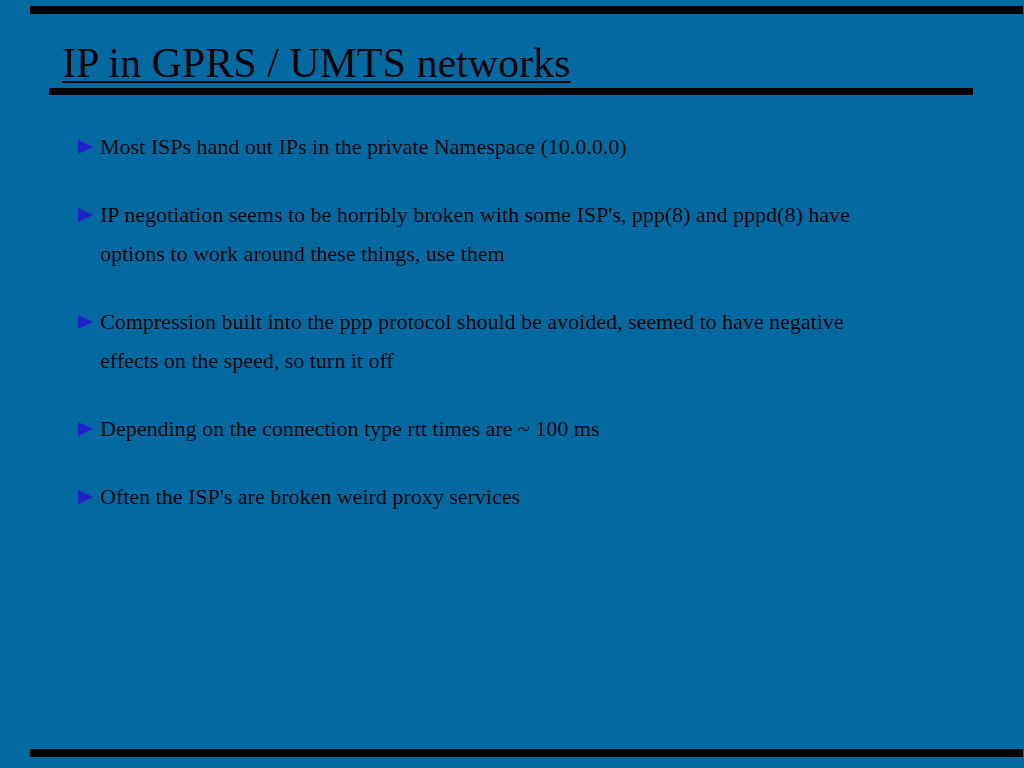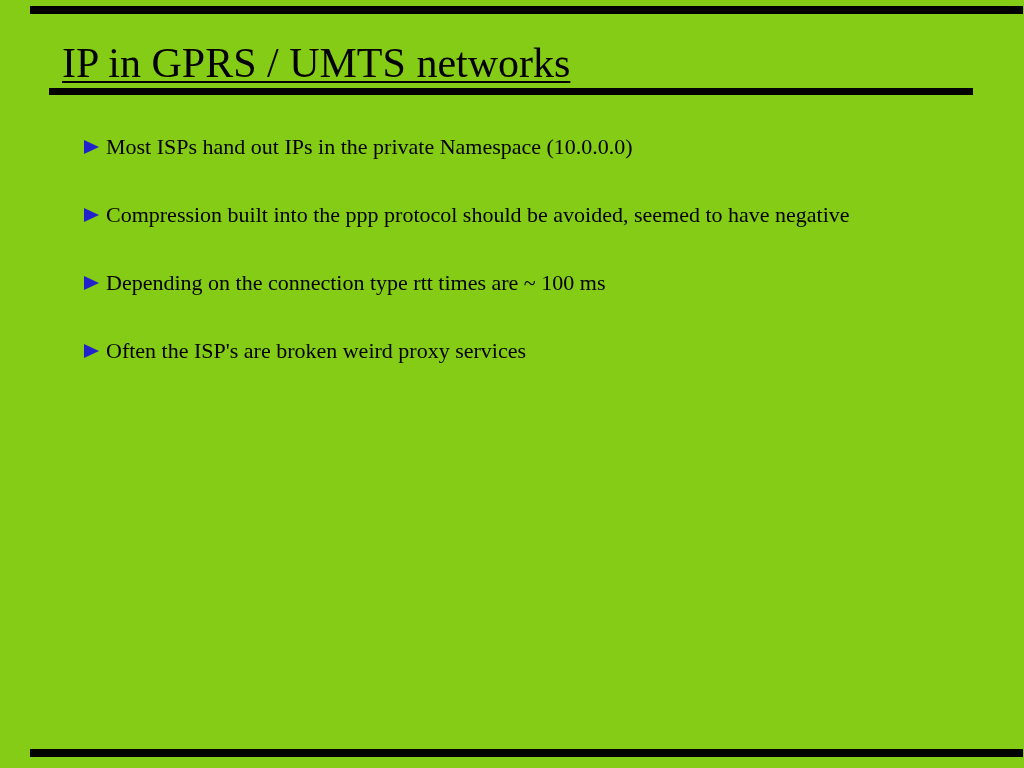--- a/index.html
+++ b/index.html
@@ -6,21 +6,21 @@
   html, body {
     width: 1024px; height: 768px;
     background: #ffffff;
     font-family: "Liberation Serif", "DejaVu Serif", serif;
     color: #000000;
     overflow: hidden;
   }
   .slide {
     position: relative;
     width: 1024px; height: 768px;
-    background: #84cc16;
+    background: #0369a1;
   }
   .edge-bar {
     position: absolute;
     left: 30px;
     width: 993px;
     height: 8px;
     background: #000000;
   }
   .edge-bar.top { top: 6px; }
   .edge-bar.bottom { top: 749px; }
@@ -39,21 +39,21 @@
   .title-rule {
     position: absolute;
     left: 49px;
     top: 88px;
     width: 924px;
     height: 7px;
     background: #000000;
   }
   .bullets {
     position: absolute;
-    left: 84px;
+    left: 78px;
     top: 127px;
     width: 930px;
   }
   .bullet {
     position: relative;
     padding-left: 22px;
     margin-bottom: 29px;
     font-size: 22px;
     line-height: 39px;
   }
@@ -80,24 +80,30 @@
   <div class="title-rule"></div>
 
   <div class="bullets">
 
     <div class="bullet">
       <span class="bullet-marker"></span>
       <div class="line">Most ISPs hand out IPs in the private Namespace (10.0.0.0)</div>
     </div>
 
 
+    <div class="bullet">
+      <span class="bullet-marker"></span>
+      <div class="line">IP negotiation seems to be horribly broken with some ISP's, ppp(8) and pppd(8) have</div>
+      <div class="line">options to work around these things, use them</div>
+    </div>
 
     <div class="bullet">
       <span class="bullet-marker"></span>
       <div class="line">Compression built into the ppp protocol should be avoided, seemed to have negative</div>
+      <div class="line">effects on the speed, so turn it off</div>
     </div>
 
     <div class="bullet">
       <span class="bullet-marker"></span>
       <div class="line">Depending on the connection type rtt times are ~ 100 ms</div>
     </div>
 
     <div class="bullet">
       <span class="bullet-marker"></span>
       <div class="line">Often the ISP's are broken weird proxy services</div>

